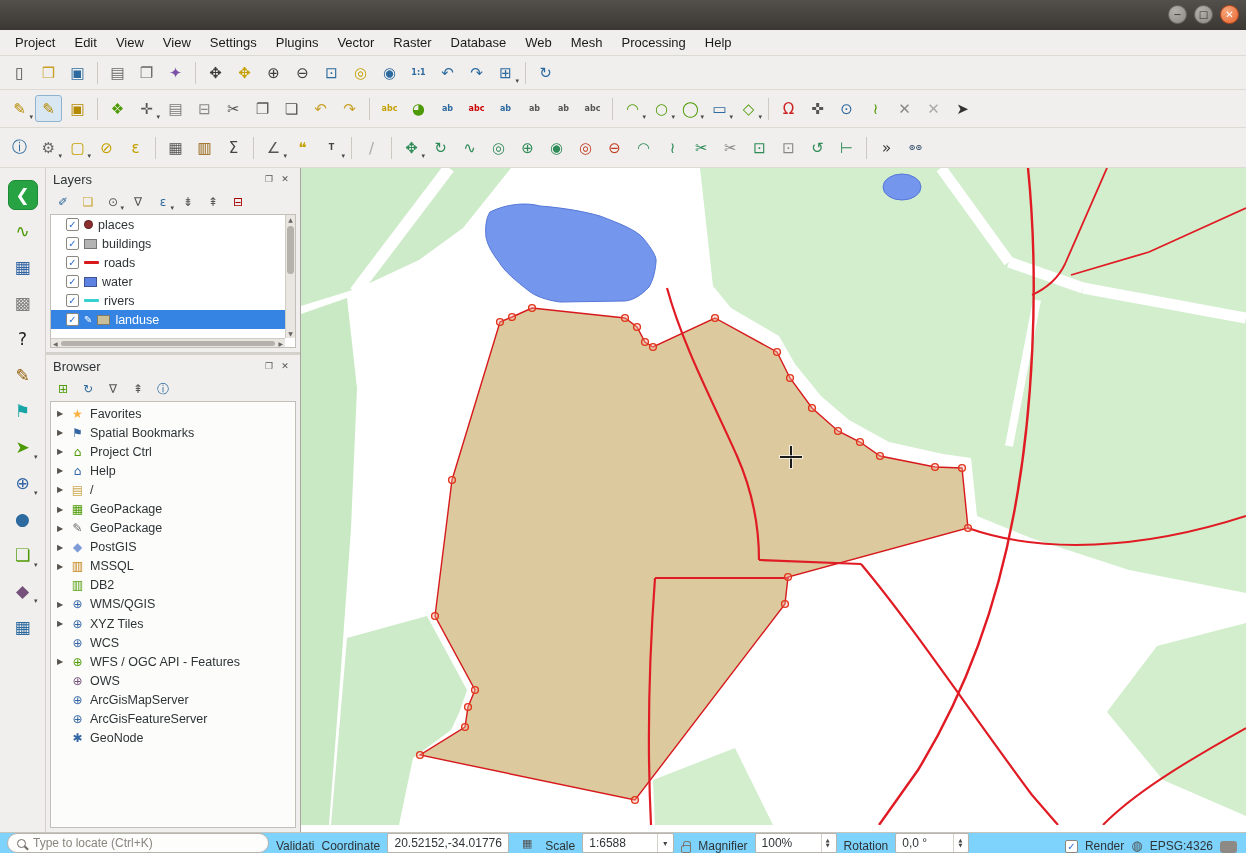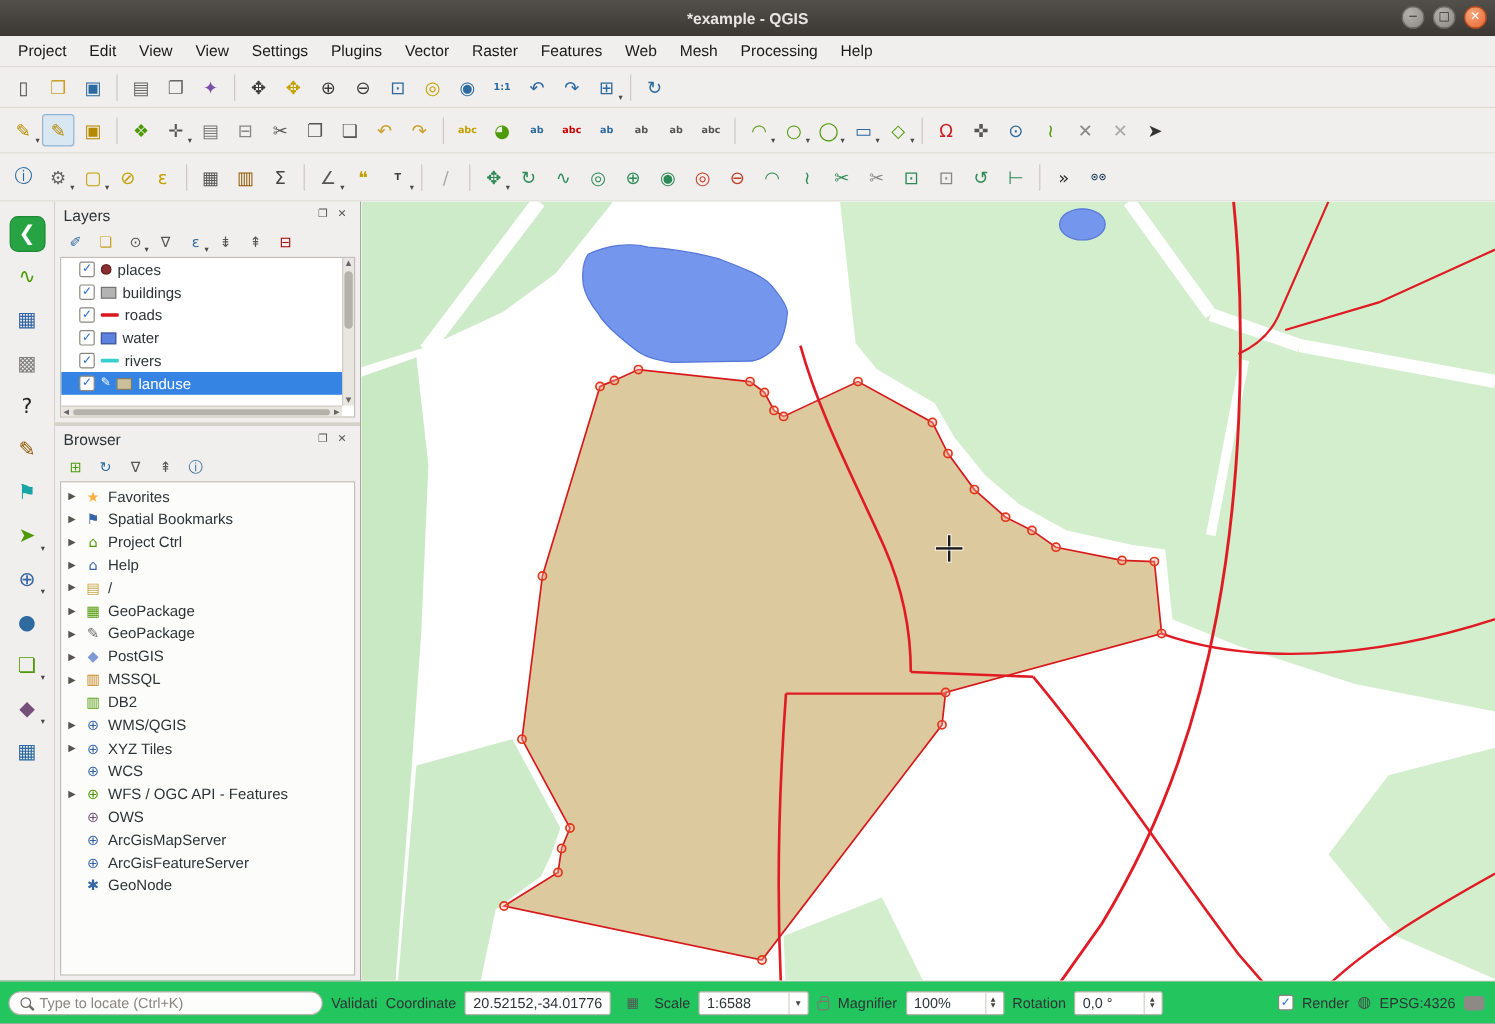--- a/index.html
+++ b/index.html
@@ -54,21 +54,21 @@
 .brow{height:19.1px;display:flex;align-items:center;gap:5px;padding:0 4px;font-size:12.5px;white-space:nowrap}
 .brow .arr{width:10px;font-size:8px;color:#57534e;text-align:center;flex:0 0 auto;font-family:"DejaVu Sans",sans-serif}
 .brow .bicon{width:15px;text-align:center;font-size:12px;flex:0 0 auto;font-family:"DejaVu Sans",sans-serif}
 
 .map{flex:1;position:relative;background:#fff;overflow:hidden}
 .map svg{display:block}
 .cursor{position:absolute;width:22px;height:22px;pointer-events:none}
 .cursor:before{content:"";position:absolute;left:10px;top:0;width:2px;height:22px;background:#1a1a1a;box-shadow:0 0 0 1px rgba(255,255,255,.65)}
 .cursor:after{content:"";position:absolute;top:10px;left:0;height:2px;width:22px;background:#1a1a1a;box-shadow:0 0 0 1px rgba(255,255,255,.65)}
 
-.statusbar{height:36px;flex:0 0 auto;display:flex;align-items:center;background:#22c55e;border-top:1px solid #c7c3bd;padding:0 7px;gap:7px;font-size:12px;white-space:nowrap}
+.statusbar{height:21px;flex:0 0 auto;display:flex;align-items:flex-end;background:#7dd3fc;border-top:1px solid #c7c3bd;padding:0 7px;gap:7px;font-size:12px;white-space:nowrap}
 .locate{width:262px;height:20px;border:1px solid #b7b3ad;border-radius:10px;background:#fdfdfc;display:flex;align-items:center;padding:0 9px;gap:7px;color:#8a867f;flex:0 0 auto}
 .mag-icon{width:9px;height:9px;border:1.6px solid #6f6b66;border-radius:50%;position:relative;flex:0 0 auto}
 .mag-icon:after{content:"";position:absolute;width:5px;height:1.6px;background:#6f6b66;transform:rotate(45deg);right:-4px;bottom:-2px}
 .sb-label{color:#2e3436}
 .sb-input{height:20px;border:1px solid #b7b3ad;border-radius:2px;background:#fff;display:flex;align-items:center;padding:0 6px;gap:4px}
 .sb-input.center{justify-content:center}
 .carr{border-left:1px solid #d5d1cb;align-self:stretch;display:flex;align-items:center;padding-left:5px;font-size:8px;color:#444;font-family:"DejaVu Sans",sans-serif}
 .spinbtns{display:flex;flex-direction:column;justify-content:center;font-size:5px;line-height:5px;color:#444;border-left:1px solid #d5d1cb;align-self:stretch;padding-left:4px;font-family:"DejaVu Sans",sans-serif}
 .lock{width:10px;height:8px;border:1px solid #7d7974;border-radius:2px;position:relative;margin-top:4px;flex:0 0 auto}
 .lock:before{content:"";position:absolute;top:-5px;left:1px;width:6px;height:5px;border:1px solid #7d7974;border-bottom:none;border-radius:3px 3px 0 0}
@@ -77,38 +77,37 @@
 .bubble{width:17px;height:12px;background:#8d8a85;border-radius:3px;position:relative;flex:0 0 auto;margin-right:2px}
 .bubble:after{content:"";position:absolute;left:3px;bottom:-5px;border:4px solid transparent;border-top-color:#8d8a85;border-left-width:2px;border-right-width:3px}
 .smallbtn{width:20px;height:20px;font-size:11px}
 </style>
 </head>
 <body>
 
 <div class="window">
 
   <div class="titlebar">
-    <div class="title">*example - QGIS</div>
     <div class="win-controls">
       <div class="wbtn">−</div>
       <div class="wbtn">□</div>
       <div class="wbtn close">✕</div>
     </div>
   </div>
 
   <div class="menubar">
       <div class="menu-item">Project</div>
       <div class="menu-item">Edit</div>
       <div class="menu-item">View</div>
       <div class="menu-item">View</div>
       <div class="menu-item">Settings</div>
       <div class="menu-item">Plugins</div>
       <div class="menu-item">Vector</div>
       <div class="menu-item">Raster</div>
-      <div class="menu-item">Features</div>
+      <div class="menu-item">Database</div>
       <div class="menu-item">Web</div>
       <div class="menu-item">Mesh</div>
       <div class="menu-item">Processing</div>
       <div class="menu-item">Help</div>
     </div>
 
   <div class="toolbar tb1">
       <button class="ticon" style="color: rgb(74, 74, 74);">▯</button>
       <button class="ticon" style="color: rgb(200, 160, 40);">❒</button>
       <button class="ticon" style="color: rgb(45, 106, 159);">▣</button>

